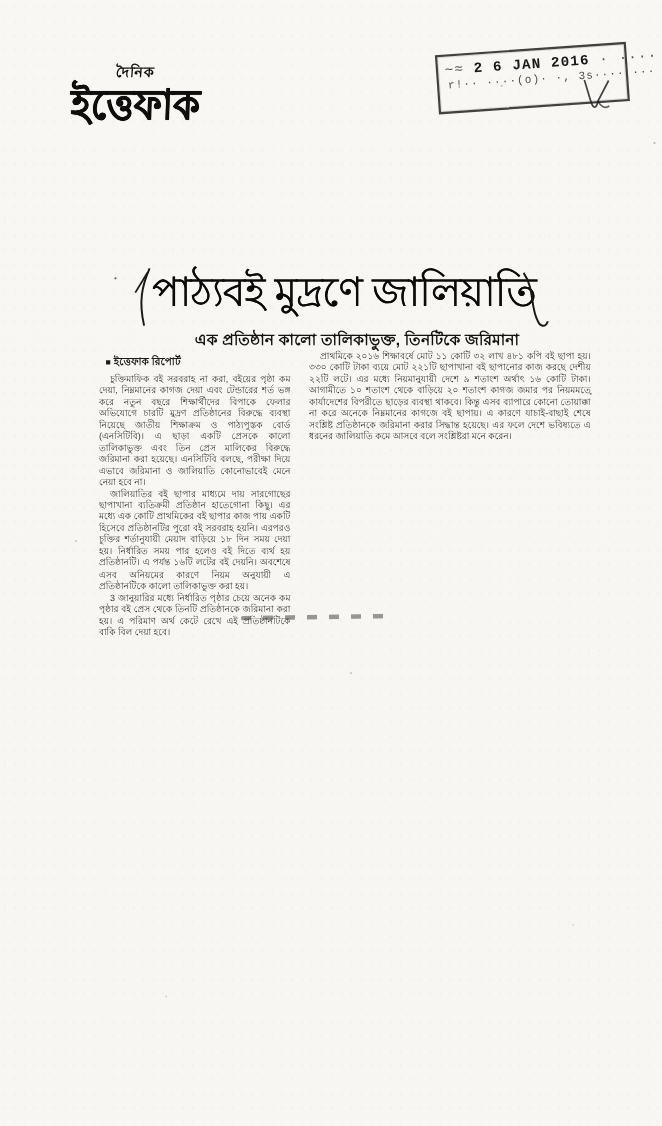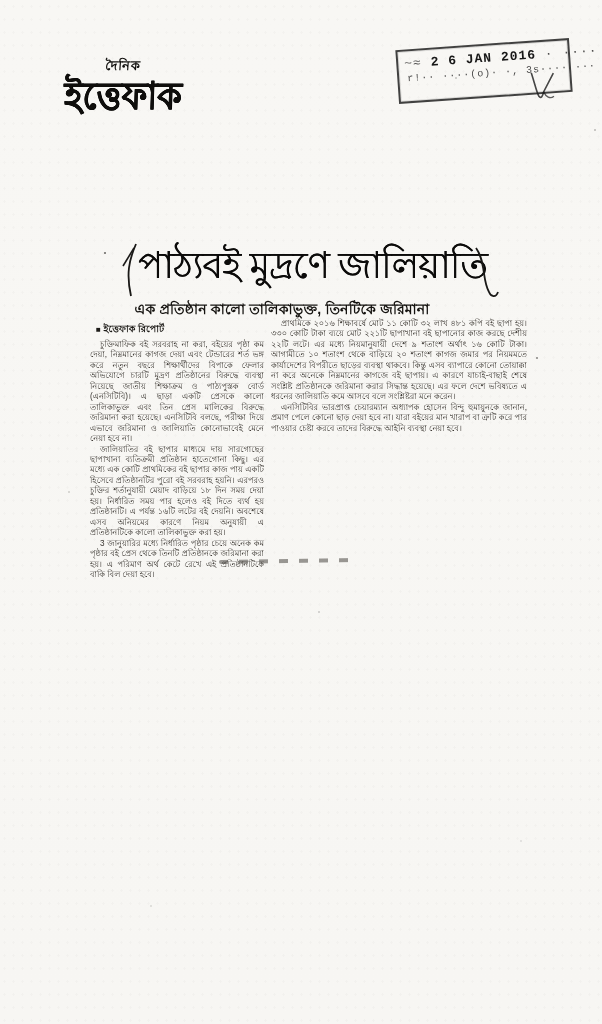--- a/index.html
+++ b/index.html
@@ -47,28 +47,28 @@
     position:absolute;left:16px;top:4px;width:322px;text-align:center;
     font-size:37px;font-weight:400;color:#0c0b0a;line-height:1.2;
     letter-spacing:-1px;white-space:nowrap;
     text-shadow:0.3px 0 0 #000;
   }
   .hl-mark{position:absolute;top:0;}
   .hl-mark.left{left:-2px;}
   .hl-mark.right{right:-18px;top:6px;}
 
   .subheadline{
-    position:absolute;left:92px;top:298px;width:380px;text-align:center;
+    position:absolute;left:92px;top:298px;width:380px;text-align:right;
     font-size:14px;font-weight:700;color:#14120f;letter-spacing:0.2px;
   }
 
   
   .article{
     position:absolute;left:90px;top:319px;width:437px;
-    display:flex;gap:7px;
+    display:flex;gap:17px;
     color:#38342f;
   }
   .col{filter:blur(0.34px);}
   .col1{width:174px;flex:0 0 auto;}
   .col2{width:256px;flex:0 0 auto;}
   .byline{font-size:9.5px;font-weight:700;color:#1d1b18;margin:3px 0 3px 6px;filter:none;}
   .byline .sq{font-size:8px;}
   .col p{
     margin:0;font-size:8.2px;line-height:10.45px;
     text-align:justify;text-justify:inter-word;
@@ -133,20 +133,19 @@
 
   <div class="article">
     <div class="col col1">
       <div class="byline"><span class="sq">■</span> <span>ইত্তেফাক রিপোর্ট</span></div>
       <p class="indent">চুক্তিমাফিক বই সরবরাহ না করা, বইয়ের পৃষ্ঠা কম দেয়া, নিম্নমানের কাগজ দেয়া এবং টেন্ডারের শর্ত ভঙ্গ করে নতুন বছরে শিক্ষার্থীদের বিপাকে ফেলার অভিযোগে চারটি মুদ্রণ প্রতিষ্ঠানের বিরুদ্ধে ব্যবস্থা নিয়েছে জাতীয় শিক্ষাক্রম ও পাঠ্যপুস্তক বোর্ড (এনসিটিবি)। এ ছাড়া একটি প্রেসকে কালো তালিকাভুক্ত এবং তিন প্রেস মালিকের বিরুদ্ধে জরিমানা করা হয়েছে। এনসিটিবি বলছে, পরীক্ষা দিয়ে এভাবে জরিমানা ও জালিয়াতি কোনোভাবেই মেনে নেয়া হবে না।</p>
       <p class="indent">জালিয়াতির বই ছাপার মাধ্যমে দায় সারগোছের ছাপাখানা ব্যতিক্রমী প্রতিষ্ঠান হাতেগোনা কিছু। এর মধ্যে এক কোটি প্রাথমিকের বই ছাপার কাজ পায় একটি হিসেবে প্রতিষ্ঠানটির পুরো বই সরবরাহ হয়নি। এরপরও চুক্তির শর্তানুযায়ী মেয়াদ বাড়িয়ে ১৮ দিন সময় দেয়া হয়। নির্ধারিত সময় পার হলেও বই দিতে ব্যর্থ হয় প্রতিষ্ঠানটি। এ পর্যন্ত ১৬টি লটের বই দেয়নি। অবশেষে এসব অনিয়মের কারণে নিয়ম অনুযায়ী এ প্রতিষ্ঠানটিকে কালো তালিকাভুক্ত করা হয়।</p>
       <p class="indent">3 জানুয়ারির মধ্যে নির্ধারিত পৃষ্ঠার চেয়ে অনেক কম পৃষ্ঠার বই প্রেস থেকে তিনটি প্রতিষ্ঠানকে জরিমানা করা হয়। এ পরিমাণ অর্থ কেটে রেখে এই প্রতিষ্ঠানটিকে বাকি বিল দেয়া হবে।</p>
     </div>
     <div class="col col2">
       <p class="indent">প্রাথমিকে ২০১৬ শিক্ষাবর্ষে মোট ১১ কোটি ৩২ লাখ ৪৮১ কপি বই ছাপা হয়। ৩৩০ কোটি টাকা ব্যয়ে মোট ২২১টি ছাপাখানা বই ছাপানোর কাজ করছে দেশীয় ২২টি লটে। এর মধ্যে নিয়মানুযায়ী দেশে ৯ শতাংশ অর্থাৎ ১৬ কোটি টাকা। আগামীতে ১০ শতাংশ থেকে বাড়িয়ে ২০ শতাংশ কাগজ জমার পর নিয়মমতে কার্যাদেশের বিপরীতে ছাড়ের ব্যবস্থা থাকবে। কিন্তু এসব ব্যাপারে কোনো তোয়াক্কা না করে অনেকে নিম্নমানের কাগজে বই ছাপায়। এ কারণে যাচাই-বাছাই শেষে সংশ্লিষ্ট প্রতিষ্ঠানকে জরিমানা করার সিদ্ধান্ত হয়েছে। এর ফলে দেশে ভবিষ্যতে এ ধরনের জালিয়াতি কমে আসবে বলে সংশ্লিষ্টরা মনে করেন।</p>
-      <p class="indent">এনসিটিবির ভারপ্রাপ্ত চেয়ারম্যান অধ্যাপক হোসেন বিন্দু হুমায়ুনকে জানান, প্রমাণ পেলে কোনো ছাড় দেয়া হবে না। যারা বইয়ের মান খারাপ বা ত্রুটি করে পার পাওয়ার চেষ্টা করবে তাদের বিরুদ্ধে আইনি ব্যবস্থা নেয়া হবে।</p>
     </div>
   </div>
 
   <div class="pen-dashes"></div>
   <div class="speck"></div>
 
 </div>
 
 </body></html>

